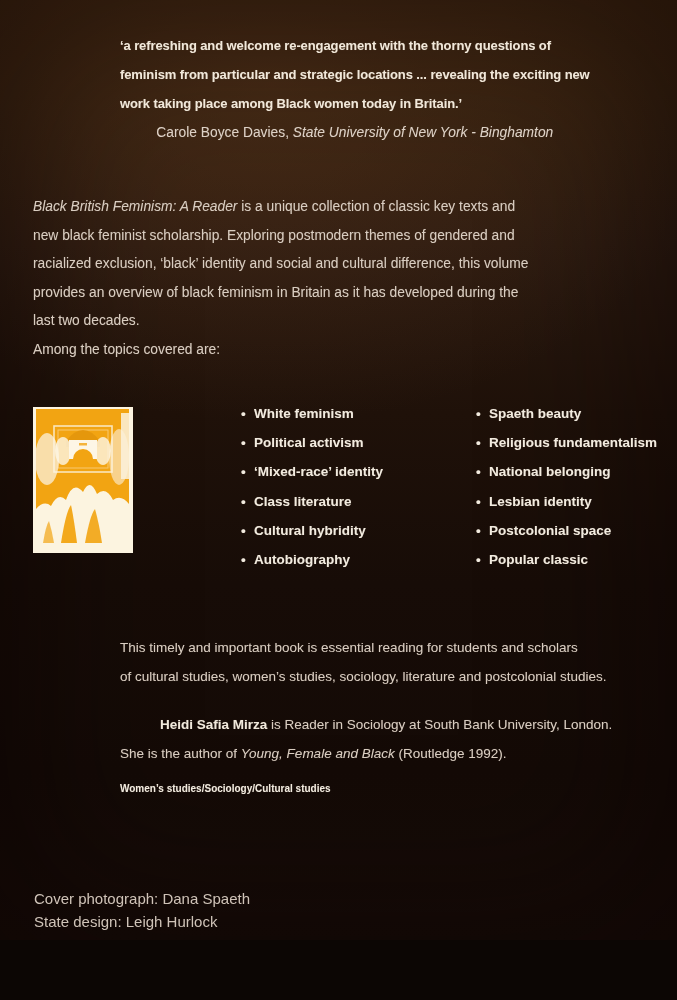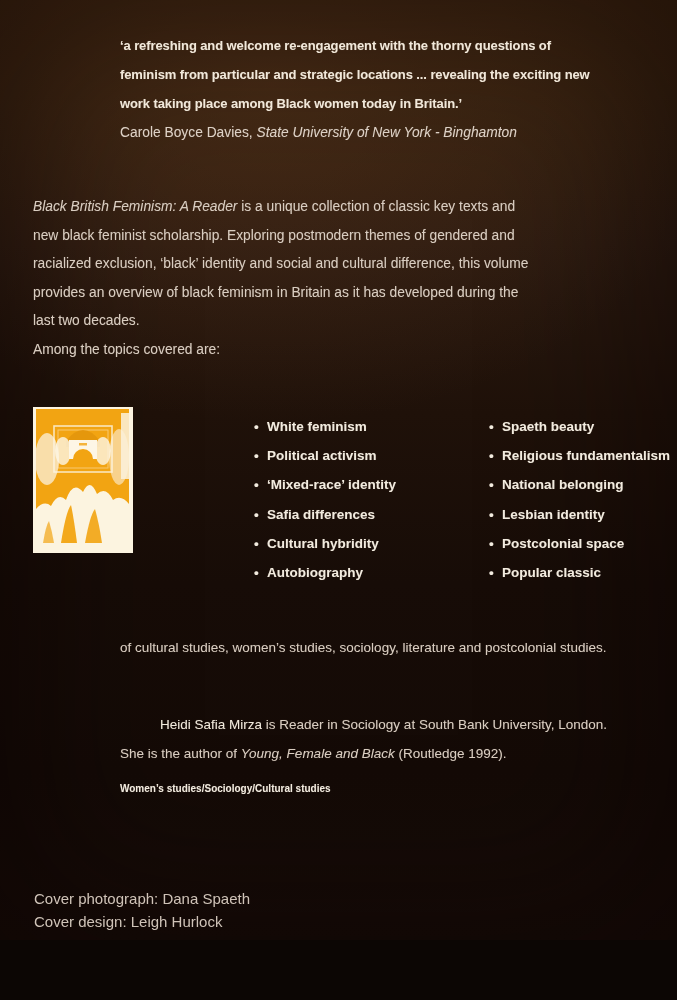--- a/index.html
+++ b/index.html
@@ -24,52 +24,52 @@
   .nowrap { white-space: nowrap; }
 
   
   .quote {
     position: absolute; left: 120px; top: 31px;
     font-weight: bold; font-size: 13px; letter-spacing: -0.1px;
     line-height: 29px; color: #f1e8da;
   }
   .quote-attribution {
     font-weight: normal; letter-spacing: 0;
-    font-size: 13.8px; color: #ddd1c6;
+    font-size: 13.8px; color: #ddd1c6; text-align: center;
   }
   .italic { font-style: italic; }
 
   
   .about {
     position: absolute; left: 33px; top: 193px;
     font-size: 13.8px; line-height: 28.6px; color: #d9cdc1;
   }
 
   
   .thumb { position: absolute; left: 33px; top: 407px; width: 100px; height: 146px; display: block; }
 
-  .topics { position: absolute; top: 402px; margin: 17px; padding: 0; list-style: none; }
+  .topics { position: absolute; top: 402px; margin: 4px; padding: 0; list-style: none; }
   .topics-left  { left: 237px; }
   .topics-right { left: 472px; }
   .topics li {
     height: 29.2px; white-space: nowrap;
     font-weight: bold; font-size: 13.5px; color: #f2ebdf;
   }
   .blt { display: inline-block; width: 13px; }
 
   
   .audience {
     position: absolute; left: 120px; top: 633px;
     font-size: 13.5px; line-height: 29px; color: #d9cdc1;
   }
   .author {
     position: absolute; left: 120px; top: 710px;
     font-size: 13.5px; line-height: 29px; color: #d9cdc1;
   }
-  .author .bold-name { font-weight: normal; color: #f1e9dc; padding-left: 40px; }
+  .author .bold-name { font-weight: bold; color: #f1e9dc; padding-left: 40px; }
   .shelf {
     position: absolute; left: 120px; top: 783px;
     font-weight: bold; font-size: 10px; color: #f2ebdf;
   }
 
   .credits {
     position: absolute; left: 34px; top: 888px;
     font-size: 15px; line-height: 22.5px; color: #cfc3b8;
   }
 </style>
@@ -116,43 +116,44 @@
     <path d="M3,136 L3,102 Q11,93 18,99 Q25,85 33,93 Q40,73 50,85 Q57,70 64,87 Q73,79 80,93 Q88,87 96,97 L96,136 Z" fill="#fcf4e0"></path>
     <path d="M28,136 Q33,104 38,98 Q41,112 44,136 Z" fill="#f2a412" opacity="0.95"></path>
     <path d="M52,136 Q57,108 62,102 Q66,116 69,136 Z" fill="#f2a412" opacity="0.9"></path>
     <path d="M10,136 Q13,118 16,114 Q19,124 21,136 Z" fill="#f2a412" opacity="0.7"></path>
   </svg>
 
   <ul class="topics topics-left txt">
     <li><span class="blt">•</span><span>White feminism</span></li>
     <li><span class="blt">•</span><span>Political activism</span></li>
     <li><span class="blt">•</span><span>‘Mixed-race’ identity</span></li>
-    <li><span class="blt">•</span><span>Safia differences</span></li>
+    <li><span class="blt">•</span><span>Class literature</span></li>
     <li><span class="blt">•</span><span>Cultural hybridity</span></li>
     <li><span class="blt">•</span><span>Autobiography</span></li>
   </ul>
 
   <ul class="topics topics-right txt">
     <li><span class="blt">•</span><span>Spaeth beauty</span></li>
     <li><span class="blt">•</span><span>Religious fundamentalism</span></li>
     <li><span class="blt">•</span><span>National belonging</span></li>
     <li><span class="blt">•</span><span>Lesbian identity</span></li>
     <li><span class="blt">•</span><span>Postcolonial space</span></li>
     <li><span class="blt">•</span><span>Popular classic</span></li>
   </ul>
 
   <div class="audience txt">
+    <div class="nowrap">This timely and important book is essential reading for students and scholars</div>
     <div class="nowrap">of cultural studies, women’s studies, sociology, literature and postcolonial studies.</div>
   </div>
 
   <div class="author txt">
     <div class="nowrap"><span class="bold-name">Heidi Safia Mirza</span><span> is Reader in Sociology at South Bank University, London.</span></div>
     <div class="nowrap"><span>She is the author of </span><span class="italic">Young, Female and Black</span><span> (Routledge 1992).</span></div>
   </div>
 
   <div class="shelf nowrap txt">Women’s studies/Sociology/Cultural studies</div>
 
   <div class="credits">
     <div class="nowrap">Cover photograph: Dana Spaeth</div>
-    <div class="nowrap">Cover design: Leigh Hurlock</div>
+    <div class="nowrap">State design: Leigh Hurlock</div>
   </div>
 
 </div>
 
 </body></html>

